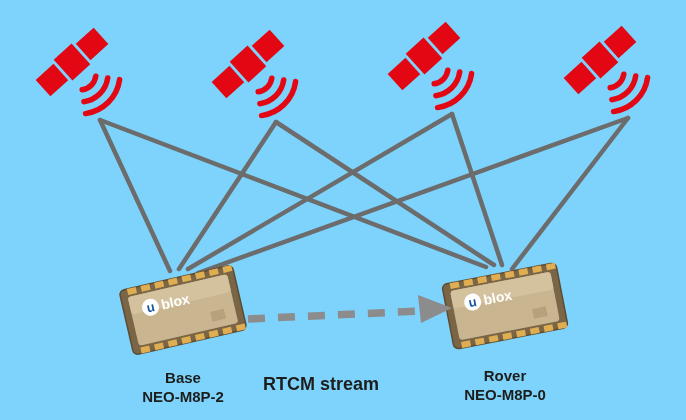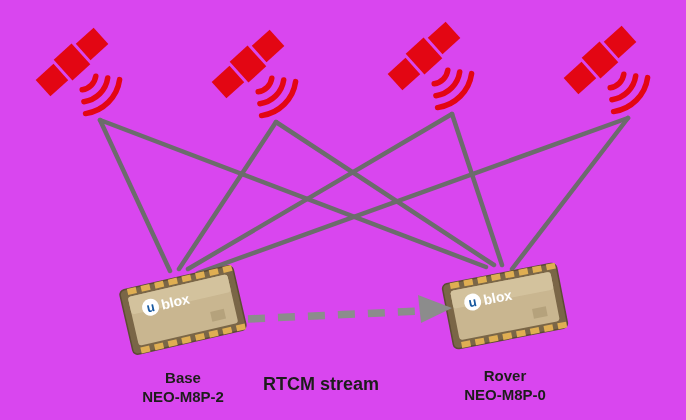--- a/index.html
+++ b/index.html
@@ -5,21 +5,21 @@
   html, body {
     margin: 0;
     padding: 0;
     background: #ffffff;
     font-family: "Liberation Sans", sans-serif;
   }
   .stage {
     position: relative;
     width: 686px;
     height: 420px;
-    background: #d946ef;
+    background: #7dd3fc;
     overflow: hidden;
   }
   svg text {
     font-family: "Liberation Sans", "DejaVu Sans", sans-serif;
   }
   .label {
     font-weight: bold;
     fill: #1d1d1b;
   }
 </style>

